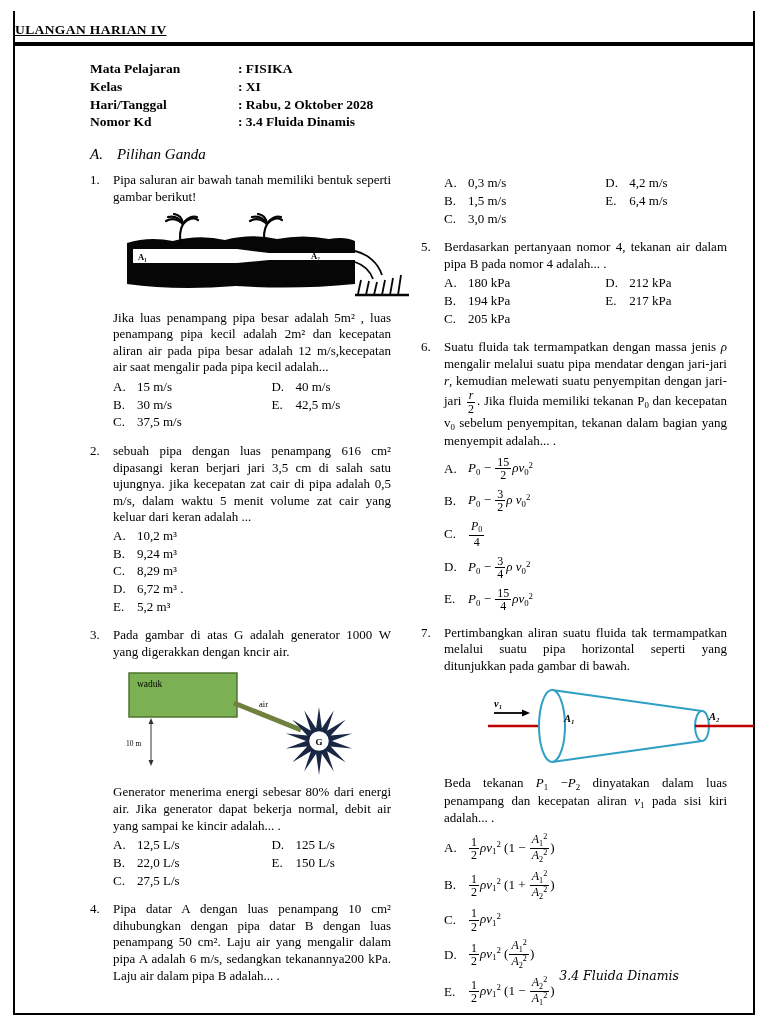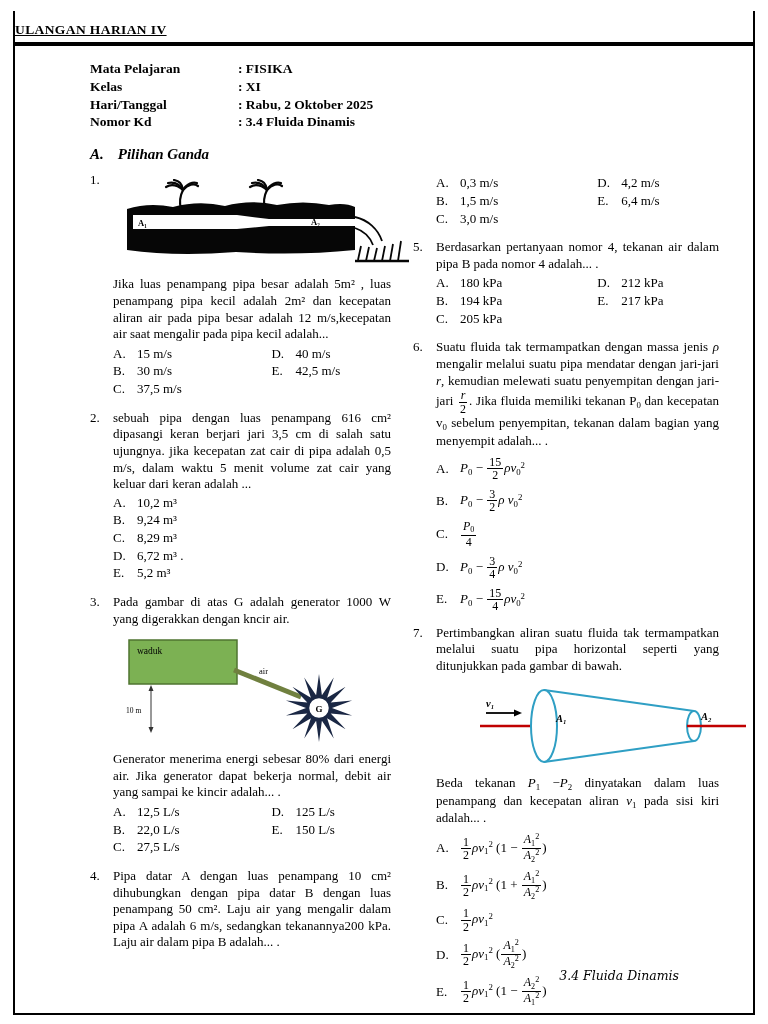--- a/index.html
+++ b/index.html
@@ -19,24 +19,24 @@
     border-bottom: 2px solid #000;
   }
   .title {
     font-size: 13.5px;
     font-weight: bold;
     text-decoration: underline;
     letter-spacing: .4px;
     padding-top: 11px;
   }
   .rule { height: 4px; background: #000; margin-top: 4px; }
-  .content { padding: 14px 34px 0 75px; }
+  .content { padding: 14px 26px 0 75px; }
   .info-row { display: flex; font-weight: bold; font-size: 13.5px; line-height: 1.32; }
   .info-label { width: 148px; flex: none; }
-  .section { margin: 15px 0 9px; font-size: 15px; font-weight: bold; font-style: italic; }
+  .section { margin: 15px 0 9px; font-size: 15px; font-weight: normal; font-style: italic; }
   .section .sec-label { margin-right: 14px; }
   .columns { display: flex; justify-content: space-between; }
   .col { width: 301px; font-size: 13px; line-height: 1.28; }
   .col-right { width: 306px; }
   .q { display: flex; margin-bottom: 12px; }
   .q-num { width: 23px; flex: none; }
   .q-main { flex: 1; min-width: 0; }
   .q-text { text-align: justify; }
   .opts { margin-top: 2px; }
   .opt-row { display: flex; margin-top: 1px; }
@@ -78,39 +78,40 @@
       <div class="info-row">
         <span class="info-label">Mata Pelajaran</span>
         <span class="info-value">: FISIKA</span>
       </div>
       <div class="info-row">
         <span class="info-label">Kelas</span>
         <span class="info-value">: XI</span>
       </div>
       <div class="info-row">
         <span class="info-label">Hari/Tanggal</span>
-        <span class="info-value">: Rabu, 2 Oktober 2025</span>
+        <span class="info-value">: Rabu, 2 Oktober 2028</span>
       </div>
       <div class="info-row">
         <span class="info-label">Nomor Kd</span>
         <span class="info-value">: 3.4 Fluida Dinamis</span>
       </div>
     </div>
 
     <div class="section">
       <span class="sec-label">A.</span><span>Pilihan Ganda</span>
     </div>
 
     <div class="columns">
 
       <div class="col col-left">
 
         <div class="q">
           <div class="q-num">1.</div>
           <div class="q-main">
+            <div class="q-text">Pipa saluran air bawah tanah memiliki bentuk seperti gambar berikut!</div>
             <figure class="fig">
               <svg viewBox="0 0 292 92" width="292" height="92">
                 <path fill="#060606" d="M6,30 Q28,23 52,28 Q78,21 104,27 Q130,20 156,26 Q182,21 208,26 Q224,23 234,28 L234,71 Q175,77 115,73 Q55,78 6,71 Z"></path>
                 <g stroke="#060606" fill="none" stroke-width="2.2" stroke-linecap="round">
                   <path d="M60,30 C58,23 59,17 62,11"></path>
                   <path d="M62,11 C56,6 50,5 45,8"></path>
                   <path d="M62,11 C58,4 52,3 47,4"></path>
                   <path d="M62,11 C67,5 73,4 77,7"></path>
                   <path d="M62,11 C66,4 72,3 76,4"></path>
                   <path d="M62,11 C61,4 58,2 53,1"></path>

